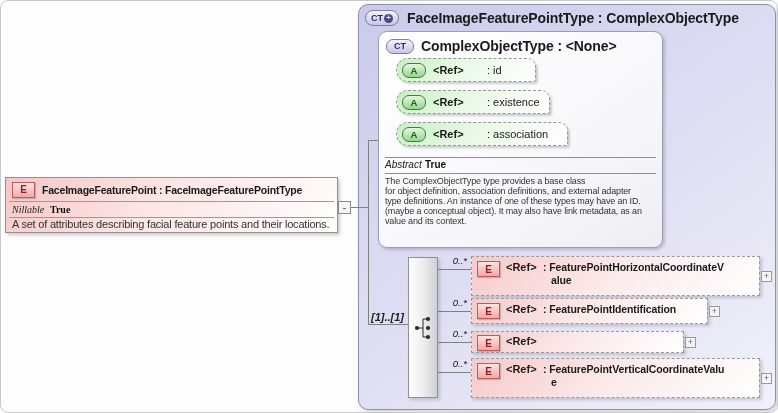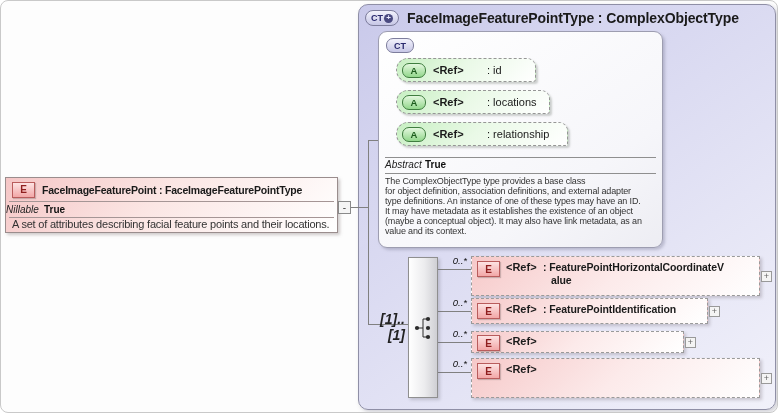--- a/index.html
+++ b/index.html
@@ -90,21 +90,21 @@
   .erow .ename{font-weight:bold;font-size:10.5px;line-height:13px;letter-spacing:-.1px;
     padding-left:8px;text-indent:-8px;white-space:nowrap;}
   .plusbox{
     position:absolute;width:11px;height:11px;box-sizing:border-box;z-index:4;
     border:1px solid #999;background:#f4f4f4;color:#666;font-size:9px;line-height:9px;
     display:flex;align-items:center;justify-content:center;cursor:pointer;
   }
   .card-label{position:absolute;z-index:3;font-size:9.5px;font-style:italic;color:#111;
     width:30px;text-align:right;white-space:nowrap;}
   .seq-card{position:absolute;left:370px;top:310px;width:34px;z-index:3;
-    font-size:14px;font-style:italic;font-weight:bold;color:#222;text-align:right;}
+    font-size:11px;font-style:italic;font-weight:bold;color:#222;text-align:left;}
 
   
   .compositor{
     position:absolute;left:407px;top:256px;width:30px;height:141px;box-sizing:border-box;z-index:3;
     border:1px solid #8f8f8f;background:linear-gradient(90deg,#ffffff 0%,#ececee 55%,#cfcfd4 100%);
     box-shadow:2px 2px 3px rgba(110,110,120,.3);
     display:flex;align-items:center;justify-content:center;
   }
 </style>
 </head>
@@ -133,44 +133,44 @@
     <line x1="367" y1="323" x2="407" y2="323"></line>
     <line x1="437" y1="268" x2="470" y2="268"></line>
     <line x1="437" y1="310" x2="470" y2="310"></line>
     <line x1="437" y1="341" x2="470" y2="341"></line>
     <line x1="437" y1="371" x2="470" y2="371"></line>
   </svg>
 
   <div class="base-box">
     <div class="base-hdr">
       <span class="ct-pill">CT</span>
+      <span class="hdr-title">ComplexObjectType : &lt;None&gt;</span>
     </div>
     <div class="sep" style="left:6px;right:6px;top:125px;"></div>
     <div class="prop-row" style="left:6px;top:127px;justify-content:space-between;">
       <span class="prop-label" style="width:40px;">Abstract</span>
       <span class="prop-value">True</span>
     </div>
     <div class="sep" style="left:6px;right:6px;top:141px;"></div>
     <div class="base-anno anno" id="base-annotation">
         <div>The ComplexObjectType type provides a base class</div>
         <div>for object definition, association definitions, and external adapter</div>
         <div>type definitions. An instance of one of these types may have an ID.</div>
-        <div>It may have metadata as it establishes the existence of an object</div>
         <div>(maybe a conceptual object). It may also have link metadata, as an</div>
         <div>value and its context.</div>
       </div>
   </div>
 
   <div class="elem-node">
     <div class="title-row">
       <span class="e-icon">E</span>
       <span class="title">FaceImageFeaturePoint : FaceImageFeaturePointType</span>
     </div>
     <div class="sep" style="left:3px;right:3px;top:23px;background:#a59595;"></div>
-    <div class="prop-row" style="left:0;top:26px;">
+    <div class="prop-row" style="left:6px;top:26px;font-family:Liberation Serif, serif;">
       <span class="prop-label" style="width:38px;">Nillable</span>
       <span class="prop-value">True</span>
     </div>
     <div class="sep" style="left:3px;right:3px;top:39px;background:#a59595;"></div>
     <div class="anno" style="position:absolute;left:6px;top:40px;font-size:11px;letter-spacing:-.2px;white-space:nowrap;">A set of attributes describing facial feature points and their locations.</div>
   </div>
 
   <div class="collapse-box">-</div>
 
   <div class="compositor">
@@ -189,46 +189,47 @@
 
   <div id="attr-tags">
       <div class="atag" style="left: 395px; top: 57px; width: 140px;">
         <span class="a-pill">A</span>
         <span class="ref">&lt;Ref&gt;</span>
         <span class="aname">: id</span>
       </div>
       <div class="atag" style="left: 395px; top: 89px; width: 154px;">
         <span class="a-pill">A</span>
         <span class="ref">&lt;Ref&gt;</span>
-        <span class="aname">: locations</span>
+        <span class="aname">: existence</span>
       </div>
       <div class="atag" style="left: 395px; top: 121px; width: 172px;">
         <span class="a-pill">A</span>
         <span class="ref">&lt;Ref&gt;</span>
-        <span class="aname">: relationship</span>
+        <span class="aname">: association</span>
       </div>
     </div>
   <div id="elem-rows">
       <div class="erow" style="left: 470px; top: 255px; width: 289px; height: 40px;">
         <span class="e-icon">E</span>
         <span class="ref">&lt;Ref&gt;</span>
         <span class="ename">: FeaturePointHorizontalCoordinateV<br>alue</span>
       </div>
       <div class="erow" style="left: 470px; top: 297px; width: 237px; height: 26px;">
         <span class="e-icon">E</span>
         <span class="ref">&lt;Ref&gt;</span>
         <span class="ename">: FeaturePointIdentification</span>
       </div>
       <div class="erow" style="left: 470px; top: 330px; width: 213px; height: 22px; padding-top: 3px;">
         <span class="e-icon">E</span>
         <span class="ref">&lt;Ref&gt;</span>
       </div>
       <div class="erow" style="left: 470px; top: 357px; width: 289px; height: 40px;">
         <span class="e-icon">E</span>
         <span class="ref">&lt;Ref&gt;</span>
+        <span class="ename">: FeaturePointVerticalCoordinateValu<br>e</span>
       </div>
     </div>
 
 <div class="plusbox" style="left: 760px; top: 269.5px;">+</div>
     <div class="card-label" style="left: 436px; top: 254px;">0..*</div>
     <div class="plusbox" style="left: 708px; top: 304.5px;">+</div>
     <div class="card-label" style="left: 436px; top: 296px;">0..*</div>
     <div class="plusbox" style="left: 684px; top: 335.5px;">+</div>
     <div class="card-label" style="left: 436px; top: 327px;">0..*</div>
     <div class="plusbox" style="left: 760px; top: 371.5px;">+</div>

